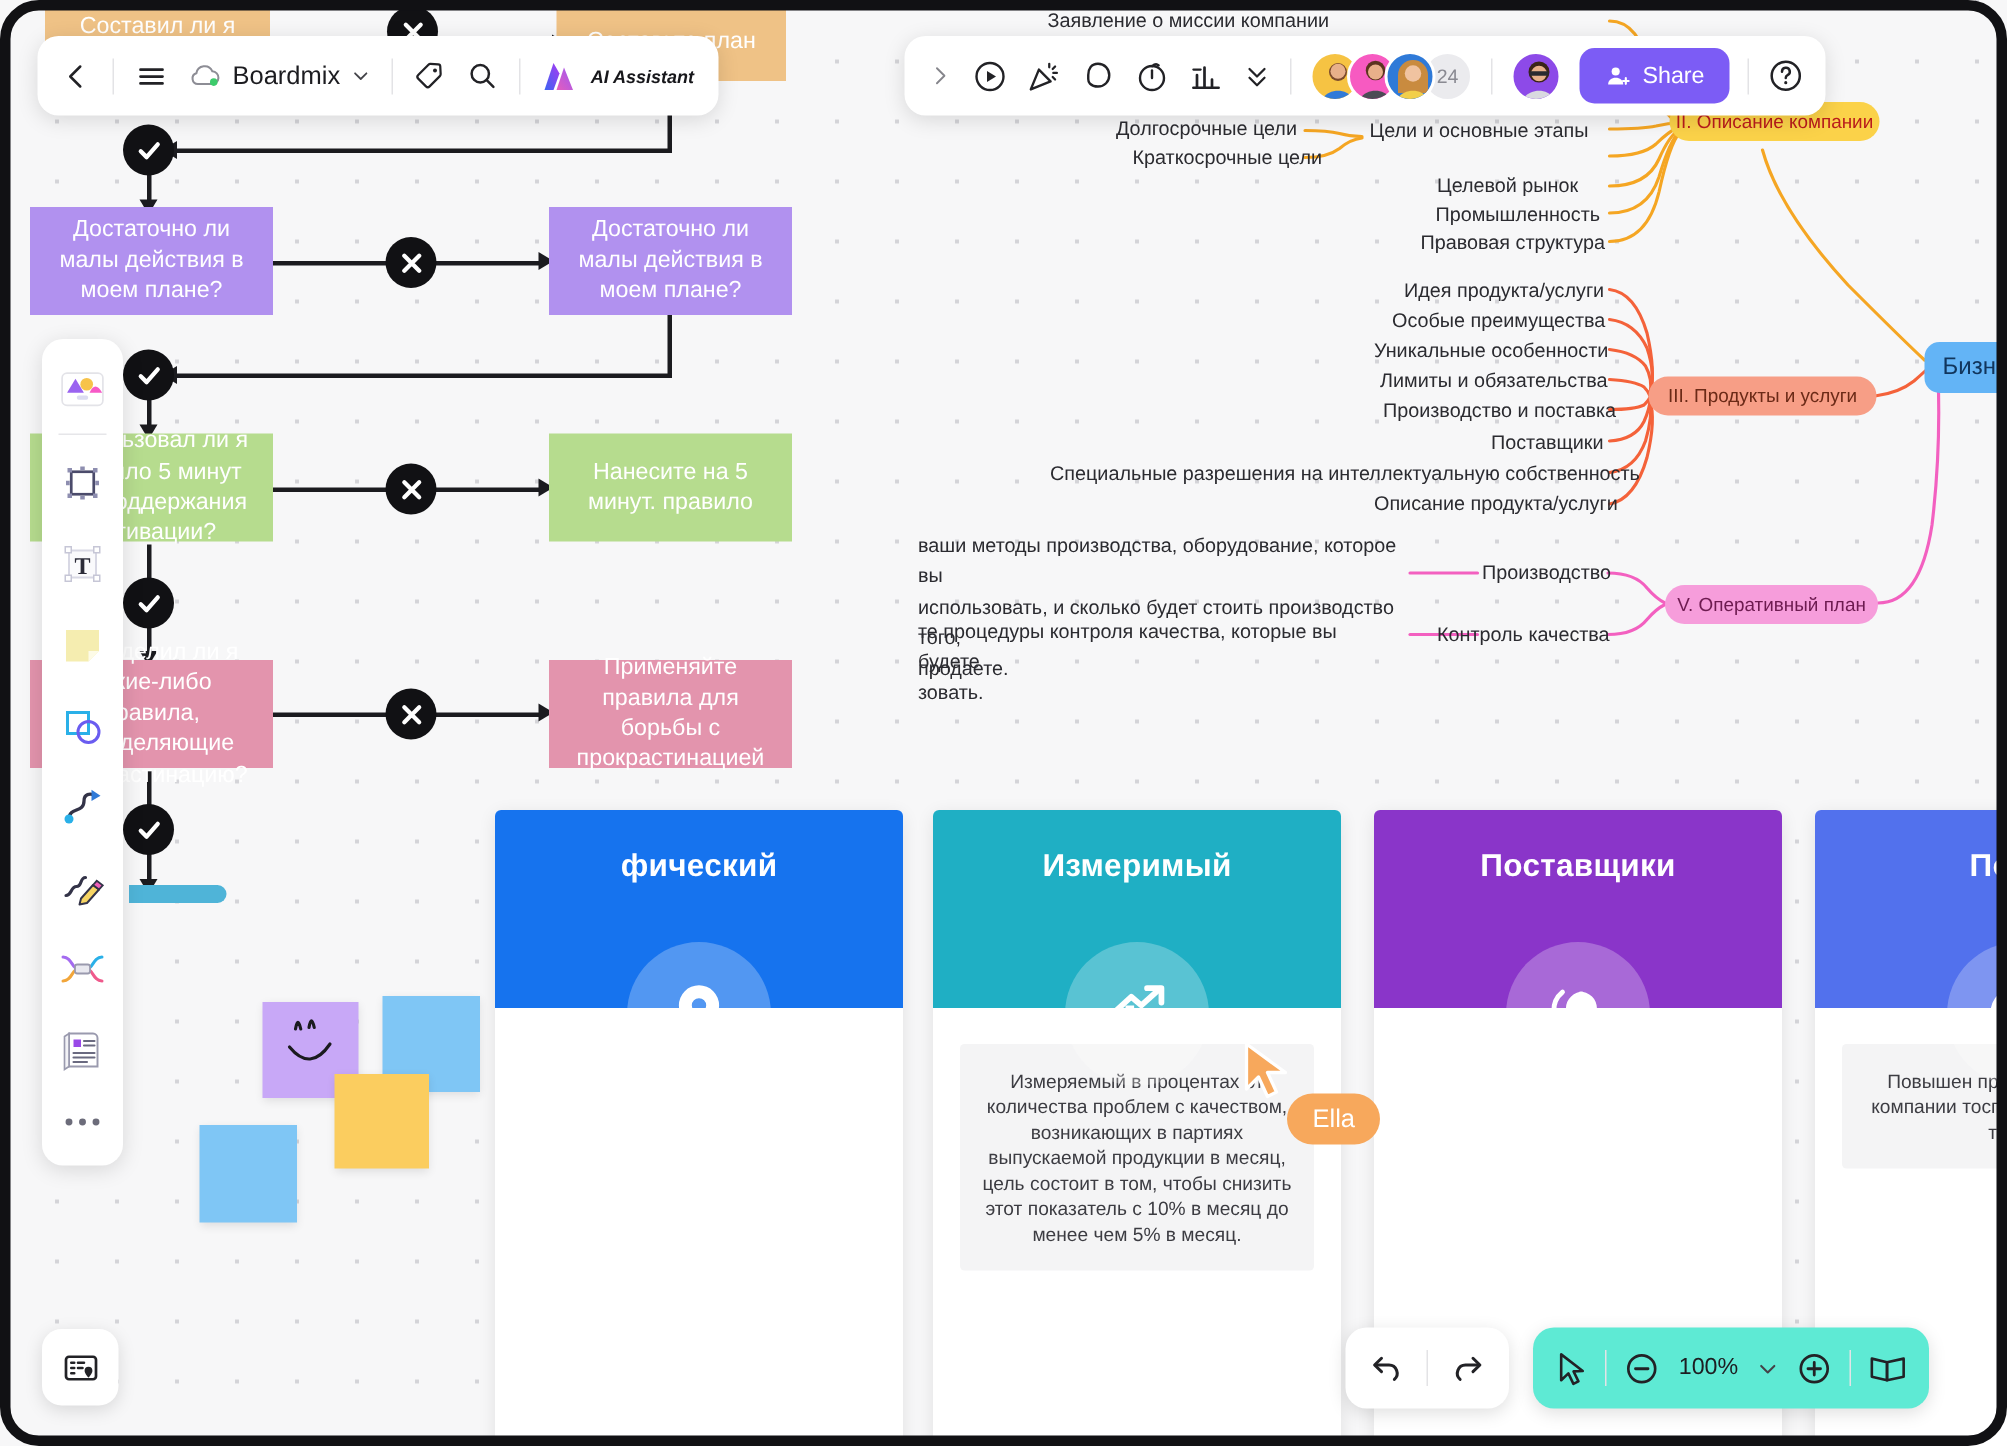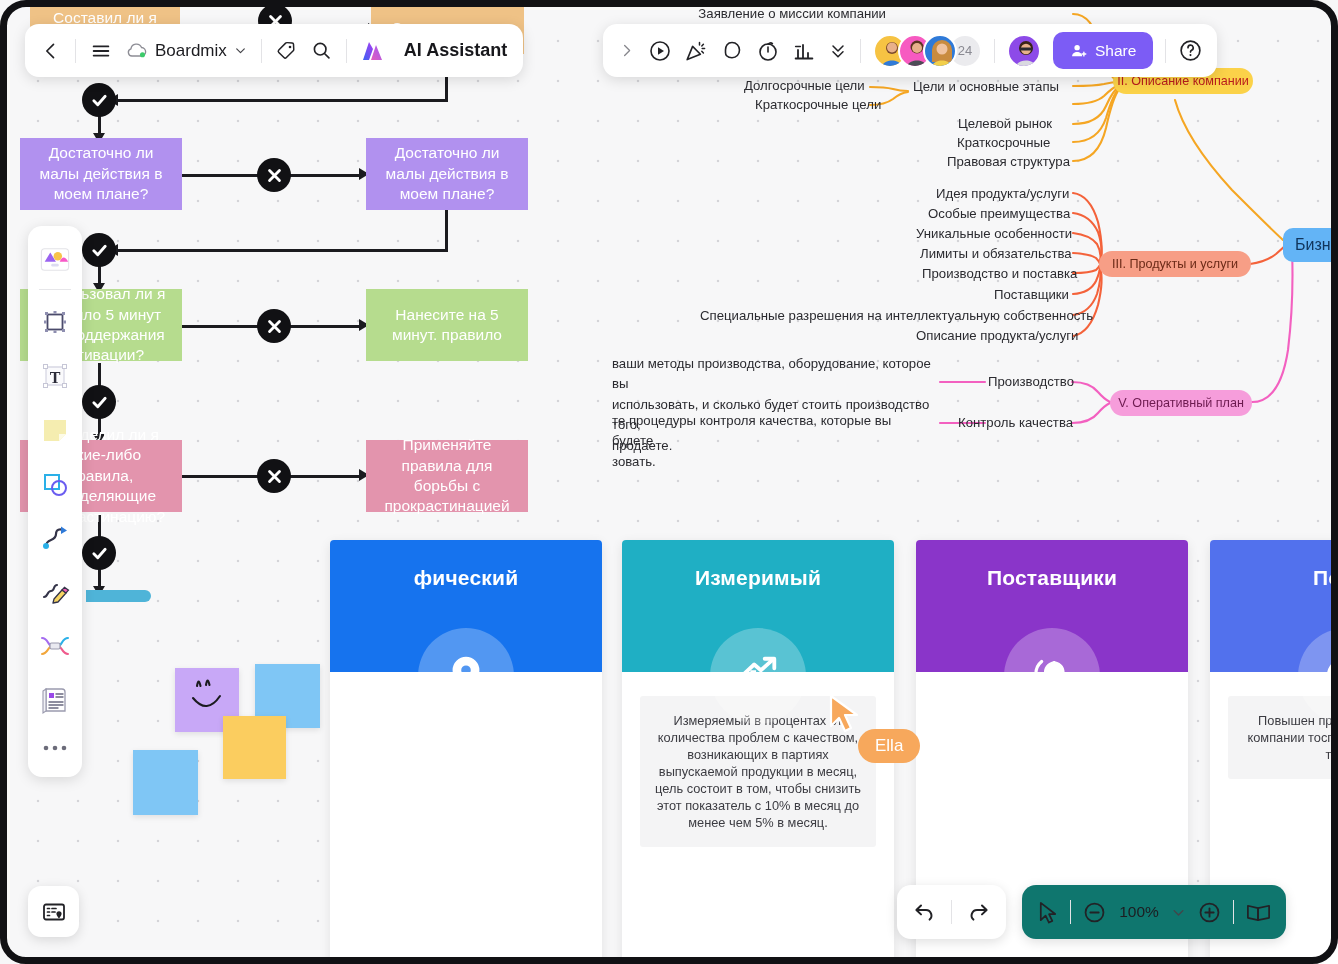--- a/index.html
+++ b/index.html
@@ -158,22 +158,22 @@
   .ticon svg { display: block; }
 
   #topleft-bar { left: 25px; top: 24px; height: 53px; padding: 0 16px; gap: 14px; align-items: center; }
   #topright-bar { left: 603px; top: 24px; height: 53px; padding: 0 14px; gap: 12px; }
 
   .brand {
     display: flex; align-items: center; gap: 7px;
     font-size: 17px; color: #1c1c20;
   }
   .ai-assistant {
-    display: flex; align-items: center; gap: 19px;
-    font-size: 18px; font-weight: bold; color: #17171b;
+    display: flex; align-items: center; gap: 9px;
+    font-size: 12px; font-weight: bold; color: #17171b; font-style: italic;
   }
 
   .avatars { display: flex; align-items: center; }
   .av {
     width: 34px; height: 34px; border-radius: 50%;
     border: 2px solid #fff;
     margin-left: -9px;
     overflow: hidden;
     position: relative;
   }
@@ -228,21 +228,21 @@
     height: 54px; padding: 0 14px;
     display: flex; align-items: center; gap: 14px;
     background: #fff; border-radius: 14px;
     box-shadow: 0 3px 12px rgba(0,0,0,.13);
     z-index: 41;
   }
   #zoom-bar {
     position: absolute; left: 1022px; top: 885px;
     height: 54px; padding: 0 14px;
     display: flex; align-items: center; gap: 11px;
-    background: #0f766e; border-radius: 14px;
+    background: #5eead4; border-radius: 14px;
     box-shadow: 0 3px 12px rgba(0,0,0,.13);
     z-index: 41;
   }
   .zoom-val { font-size: 15.5px; color: #1d1d21; min-width: 42px; text-align: center; }
 
   
   #cursor { position: absolute; left: 828px; top: 694px; z-index: 60; }
   #cursor-label {
     position: absolute; left: 858px; top: 729px;
     background: #f7a85c; color: #fff;
@@ -392,21 +392,21 @@
           <path d="M1072 423 Q1090 423 1098 413 Q1104 406 1110 403"></path>
           <path d="M1252 402 Q1280 402 1288 350 Q1294 300 1292 250"></path>
         </g>
       </svg>
 
       <div class="mm-label" style="right:452px; top:6px;">Заявление о миссии компании</div>
       <div class="mm-label" style="left:744px; top:78px;">Долгосрочные цели</div>
       <div class="mm-label" style="left:755px; top:97px;">Краткосрочные цели</div>
       <div class="mm-label" style="left:913px; top:79px;">Цели и основные этапы</div>
       <div class="mm-label" style="left:958px; top:116px;">Целевой рынок</div>
-      <div class="mm-label" style="left:957px; top:135px;">Краткосрочные</div>
+      <div class="mm-label" style="left:957px; top:135px;">Промышленность</div>
       <div class="mm-label" style="left:947px; top:154px;">Правовая структура</div>
 
       <div class="mm-label" style="left:936px; top:186px;">Идея продукта/услуги</div>
       <div class="mm-label" style="left:928px; top:206px;">Особые преимущества</div>
       <div class="mm-label" style="left:916px; top:226px;">Уникальные особенности</div>
       <div class="mm-label" style="left:920px; top:246px;">Лимиты и обязательства</div>
       <div class="mm-label" style="left:922px; top:266px;">Производство и поставка</div>
       <div class="mm-label" style="left:994px; top:287px;">Поставщики</div>
       <div class="mm-label" style="left:700px; top:308px;">Специальные разрешения на интеллектуальную собственность</div>
       <div class="mm-label" style="left:916px; top:328px;">Описание продукта/услуги</div>

